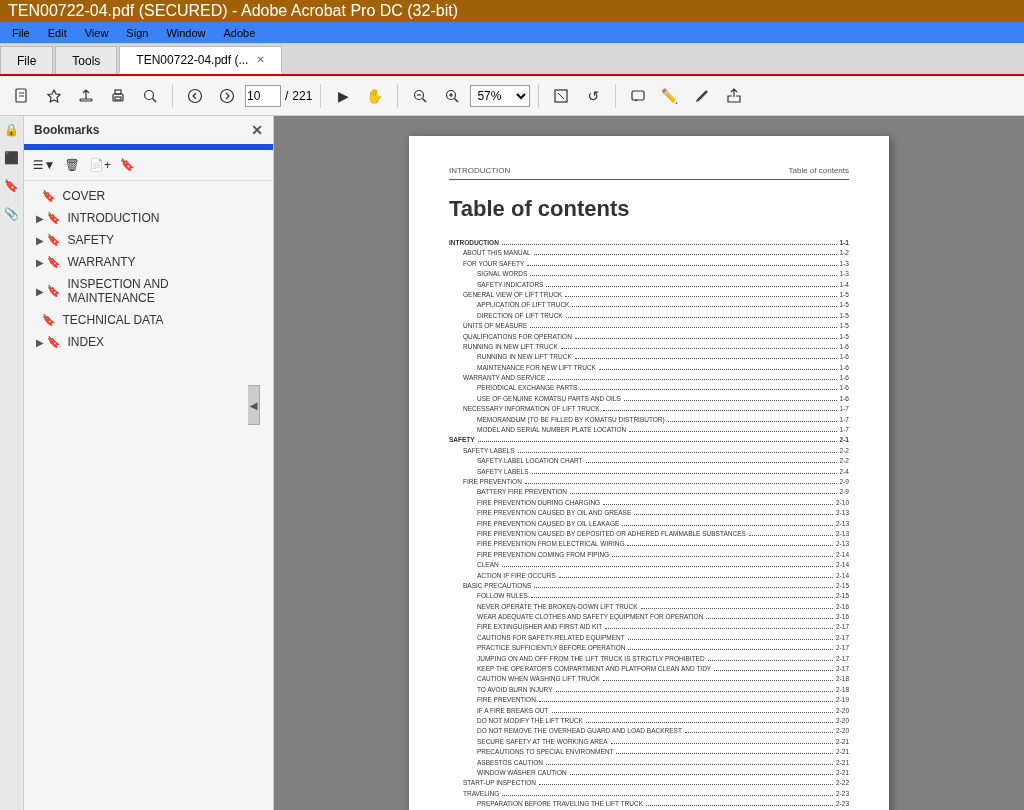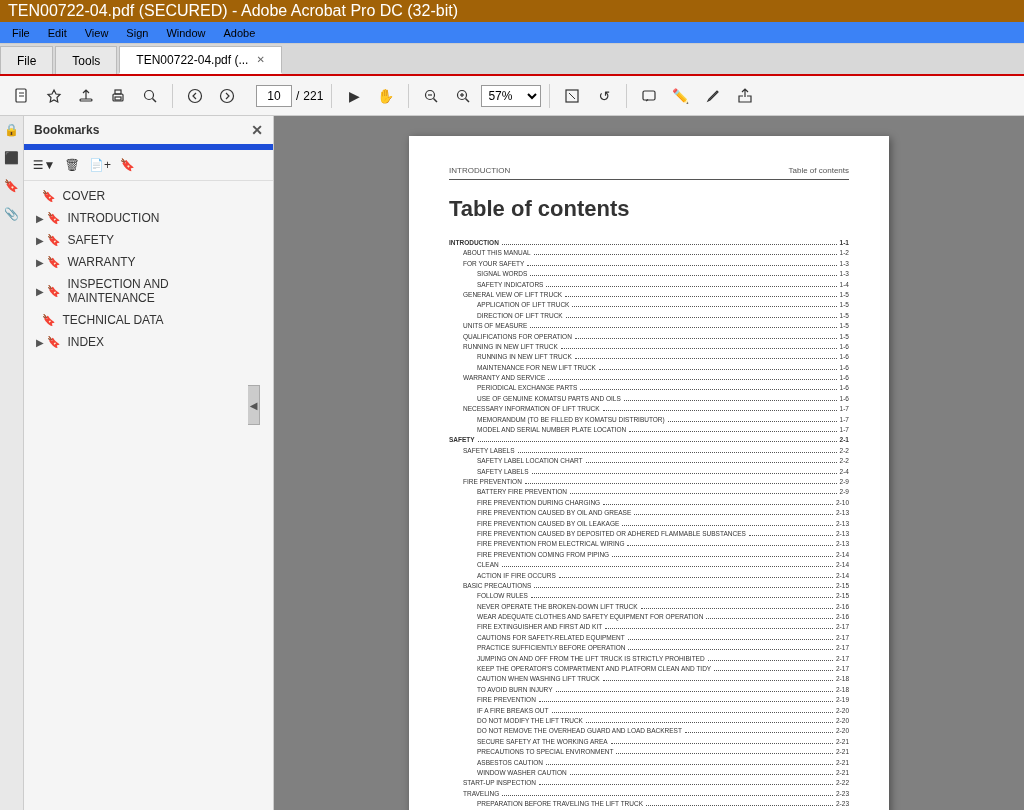--- a/index.html
+++ b/index.html
@@ -105,24 +105,23 @@
     .page-nav {
       display: flex;
       align-items: center;
       gap: 4px;
       font-size: 12px;
     }
     .page-input {
       width: 36px;
       height: 22px;
       border: 1px solid #999;
-      text-align: center;
+      text-align: left;
       font-size: 12px;
       padding: 1px;
-      margin-left: 11px;
     }
     .zoom-select {
       height: 22px;
       border: 1px solid #999;
       font-size: 12px;
       padding: 0 2px;
       background: white;
       width: 60px;
     }
 

